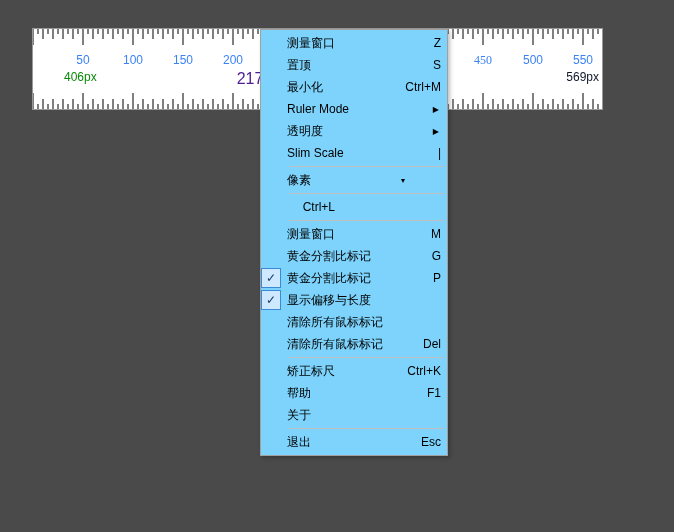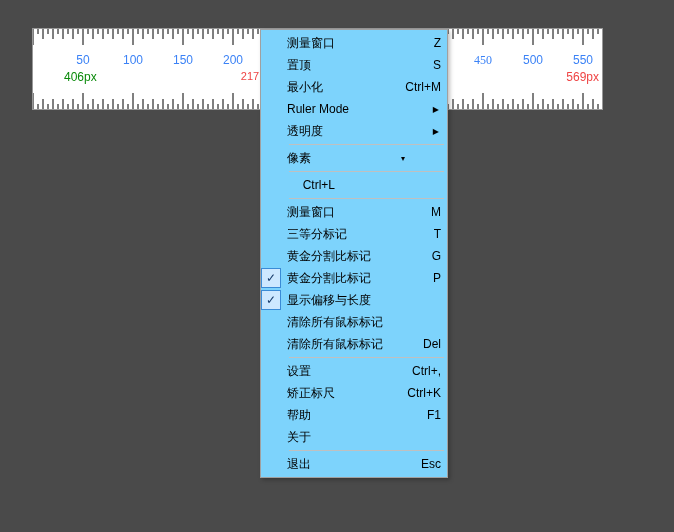--- a/index.html
+++ b/index.html
@@ -38,29 +38,29 @@
     position: absolute;
     left: 3px;
     top: 41px;
     color: #0a8a0a;
     font-size: 12px;
     margin-left: 28px;
   }
   .center-label {
     position: absolute;
     top: 41px;
-    color: #ef4444;
-    font-size: 11px;
+    color: #4c1d95;
+    font-size: 16px;
     transform: translateX(-50%);
   }
   .right-label {
     position: absolute;
     right: 3px;
     top: 41px;
-    color: #ef4444;
+    color: #0f172a;
     font-size: 12px;
   }
   svg.ticks-top, svg.ticks-bottom {
     position: absolute;
     left: 0;
     width: 569px;
     height: 20px;
   }
   svg.ticks-top { top: 0; }
   svg.ticks-bottom { bottom: 0; }
@@ -386,37 +386,37 @@
       <span class="shortcut">Ctrl+M</span>
     </div>
     <div class="menu-item">
       <span class="label">Ruler Mode</span>
       <span class="arrow">▶</span>
     </div>
     <div class="menu-item">
       <span class="label">透明度</span>
       <span class="arrow">▶</span>
     </div>
+    <div class="menu-item">
+      <span class="label">Slim Scale</span>
+      <span class="shortcut">|</span>
+    </div>
     <div class="menu-sep"></div>
     <div class="menu-item">
       <span class="label">像素</span>
       <span class="arrow" style="right: 40px;">▾</span>
     </div>
     <div class="menu-sep"></div>
     <div class="menu-item">
       <span class="shortcut">Ctrl+L</span>
     </div>
     <div class="menu-sep"></div>
     <div class="menu-item">
       <span class="label">测量窗口</span>
       <span class="shortcut">M</span>
-    </div>
-    <div class="menu-item">
-      <span class="label">三等分标记</span>
-      <span class="shortcut">T</span>
     </div>
     <div class="menu-item">
       <span class="label">黄金分割比标记</span>
       <span class="shortcut">G</span>
     </div>
     <div class="menu-item">
       <span class="check">✓</span>
       <span class="label">黄金分割比标记</span>
       <span class="shortcut">P</span>
     </div>
@@ -426,24 +426,20 @@
     </div>
     <div class="menu-item">
       <span class="label">清除所有鼠标标记</span>
     </div>
     <div class="menu-item">
       <span class="label">清除所有鼠标标记</span>
       <span class="shortcut">Del</span>
     </div>
     <div class="menu-sep"></div>
     <div class="menu-item">
-      <span class="label">设置</span>
-      <span class="shortcut">Ctrl+,</span>
-    </div>
-    <div class="menu-item">
       <span class="label">矫正标尺</span>
       <span class="shortcut">Ctrl+K</span>
     </div>
     <div class="menu-item">
       <span class="label">帮助</span>
       <span class="shortcut">F1</span>
     </div>
     <div class="menu-item">
       <span class="label">关于</span>
     </div>

